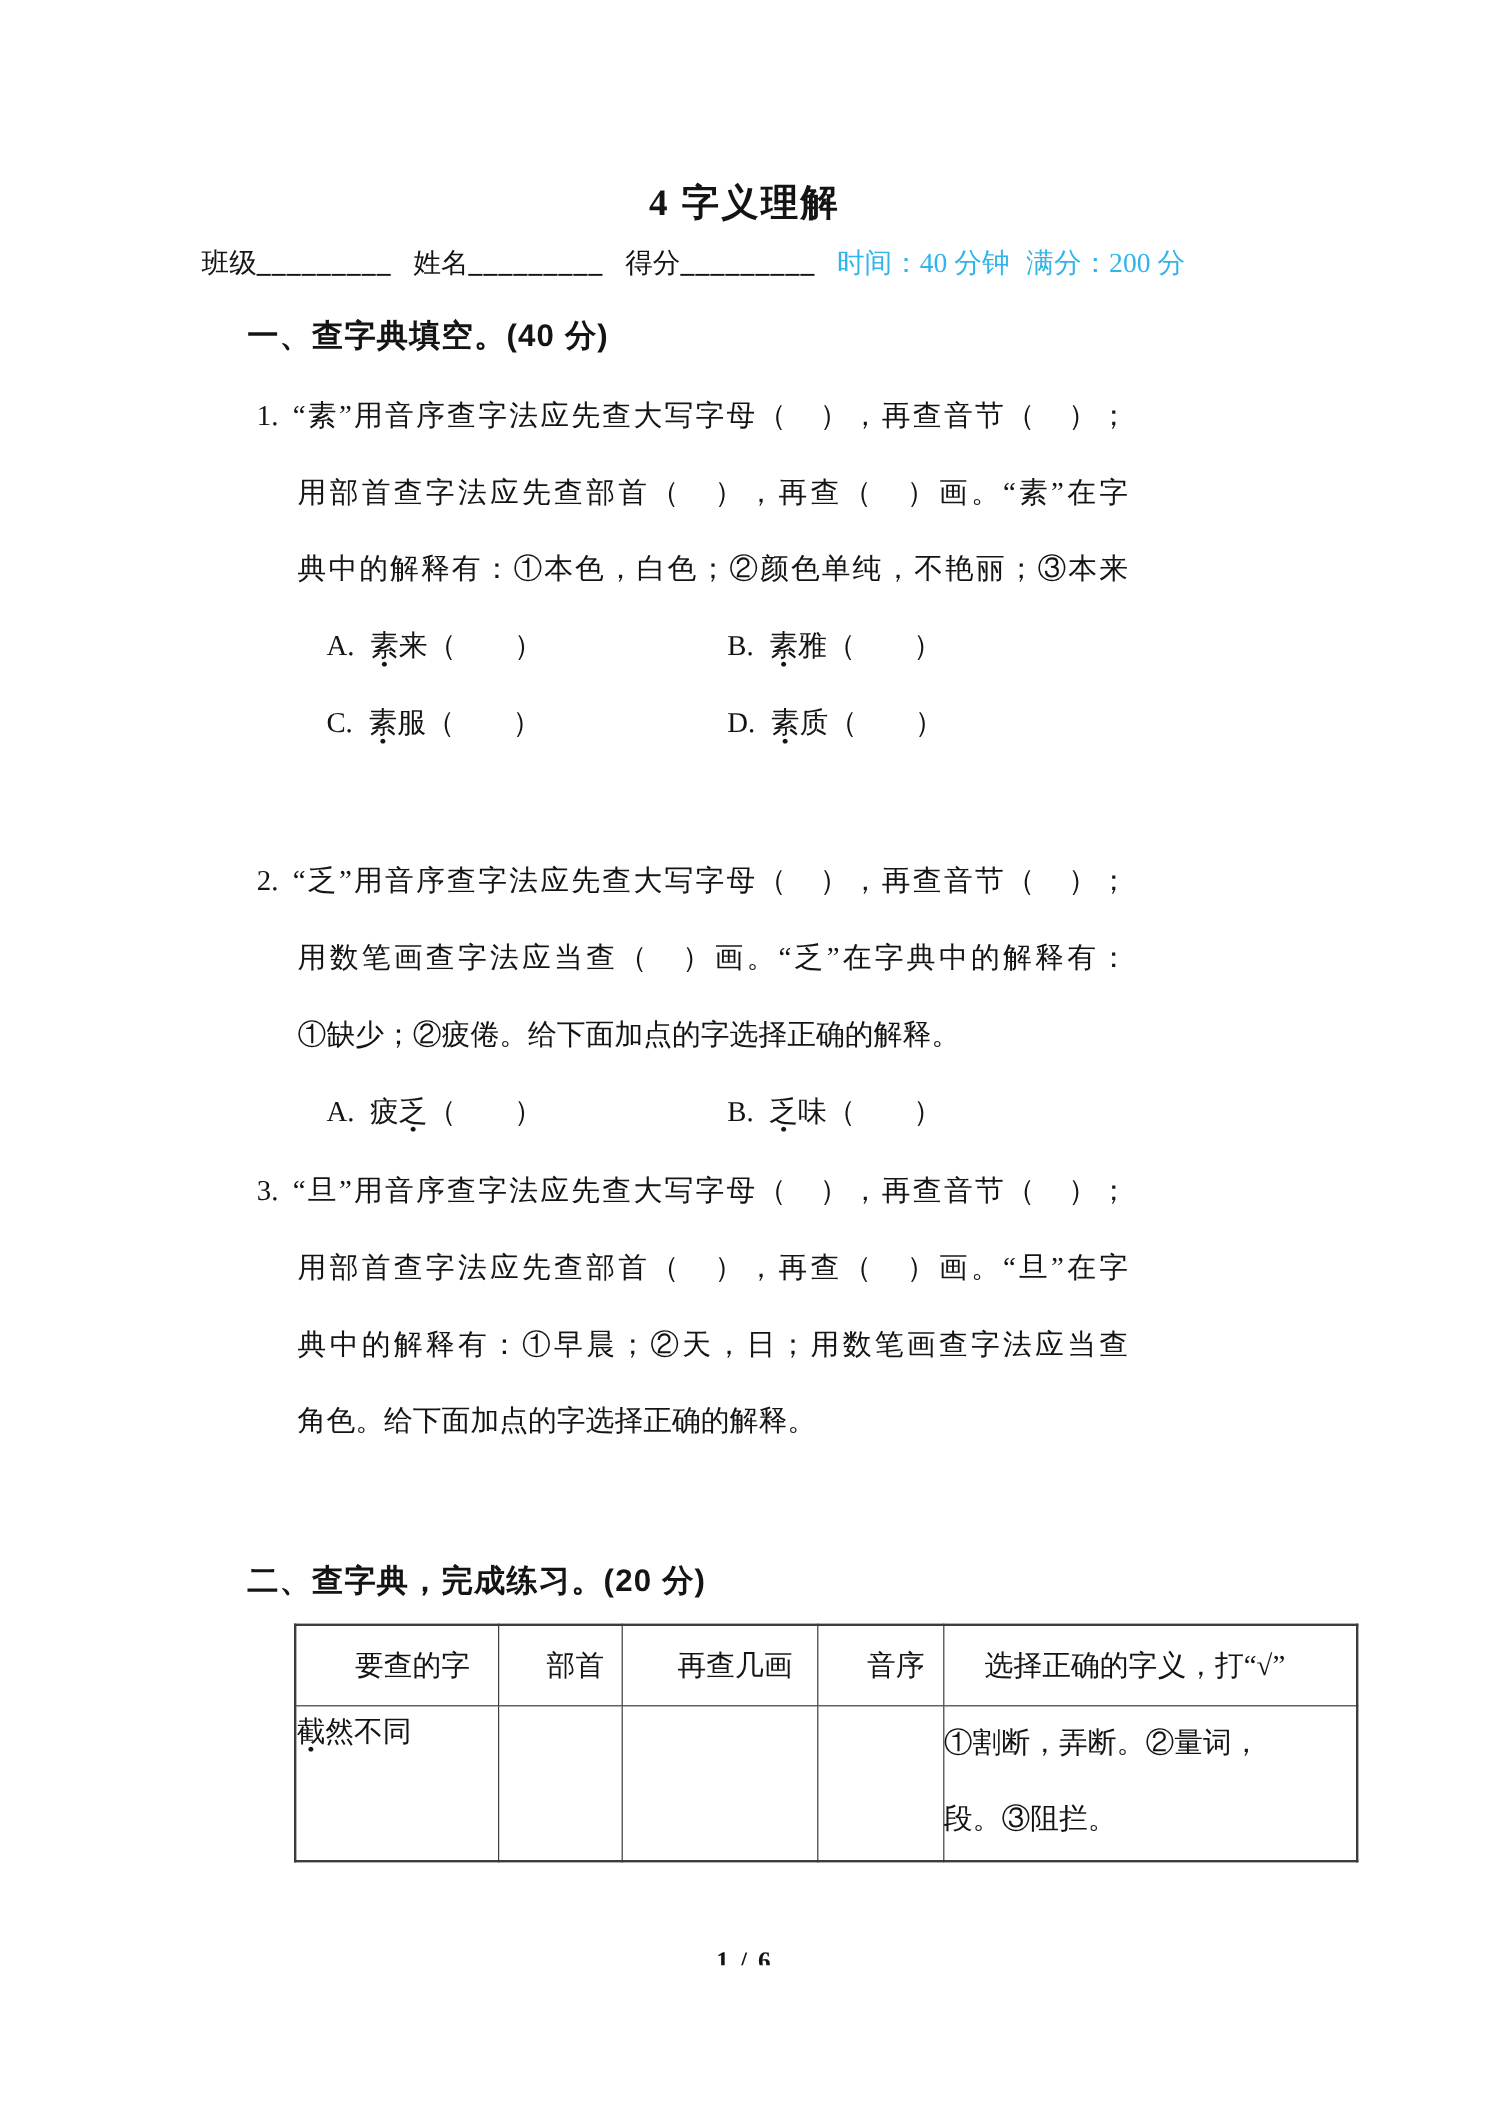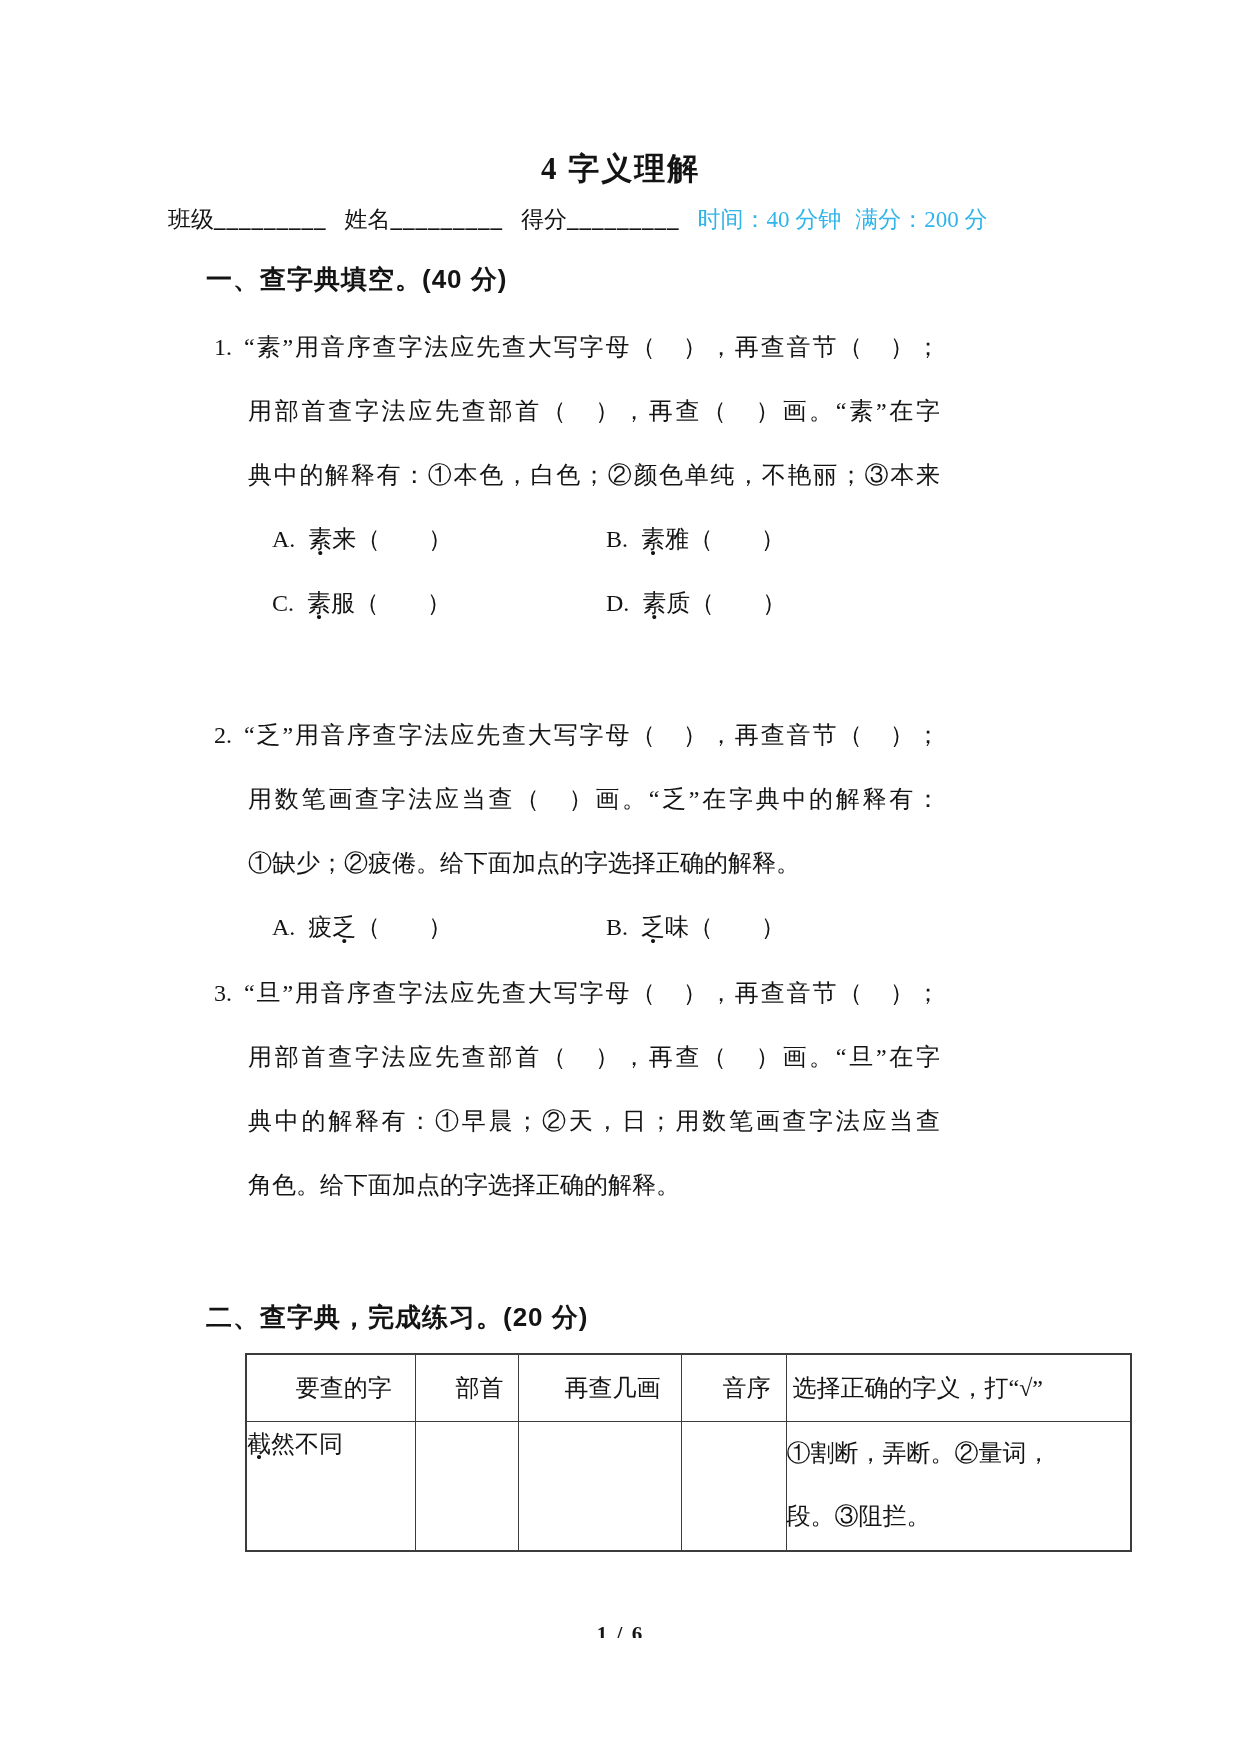--- a/index.html
+++ b/index.html
@@ -54,21 +54,21 @@
     position:absolute; left:245px; top:1353px; width:885px; height:197px;
     border-collapse:collapse; table-layout:fixed; font-size:24px; font-weight:normal;
   }
   .dict-table th, .dict-table td {
     border:1.5px solid var(--line); font-weight:normal; padding:0;
   }
   .dict-table { border:2.5px solid var(--line); }
   .dict-table thead tr { height:67px; }
   .dict-table tbody tr { height:130px; }
   .dict-table thead th { text-align:center; vertical-align:middle;padding-left:26px; }
-  .dict-table thead th.left { text-align:left; padding-left:6px; }
+  .dict-table thead th.left { text-align:left; padding-left:34px; }
   .dict-table tbody td { vertical-align:top; }
   .word-cell { padding:8px 0 0 24px; line-height:44px; }
   .meaning-cell { padding:1px 6px 0 18px; line-height:63px; }
   .page-footer {
     position:absolute; top:1622px; left:0; width:100%;
     text-align:center; font-size:21px; font-weight:bold; letter-spacing:2px;
   }
 </style>
 </head>
 <body>

